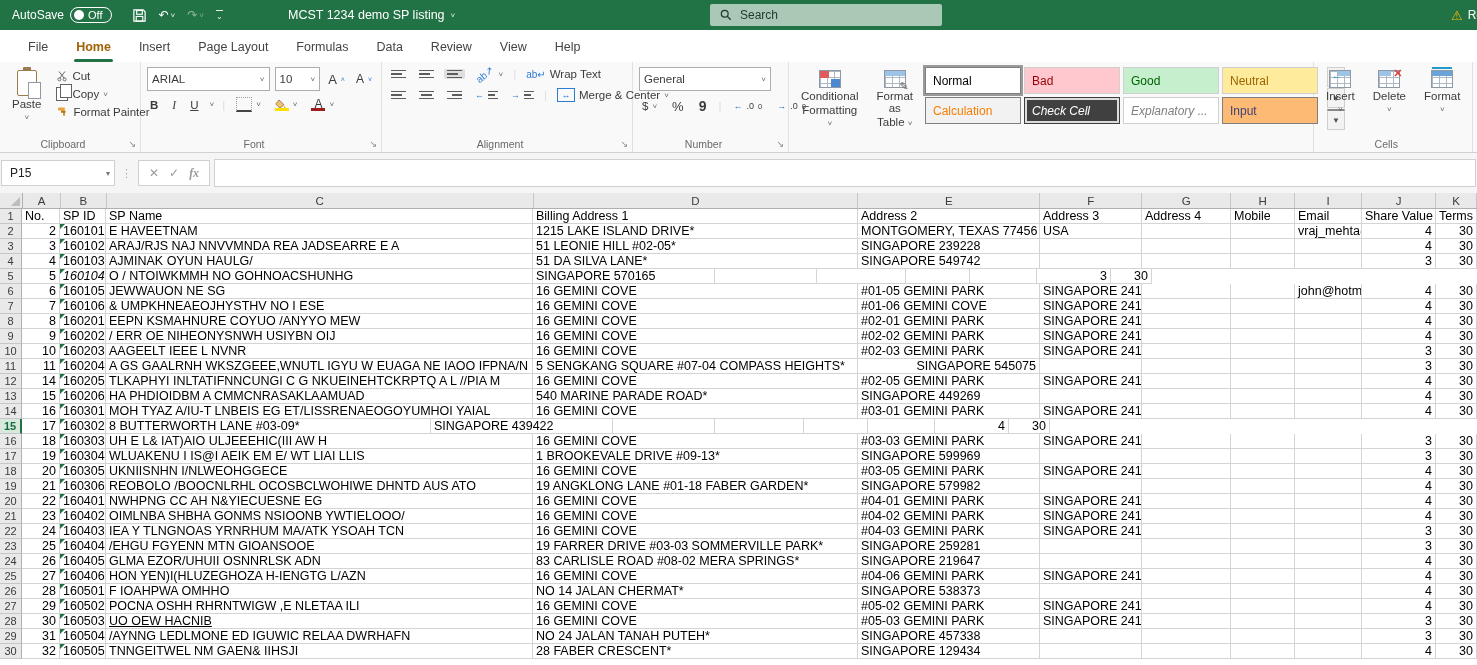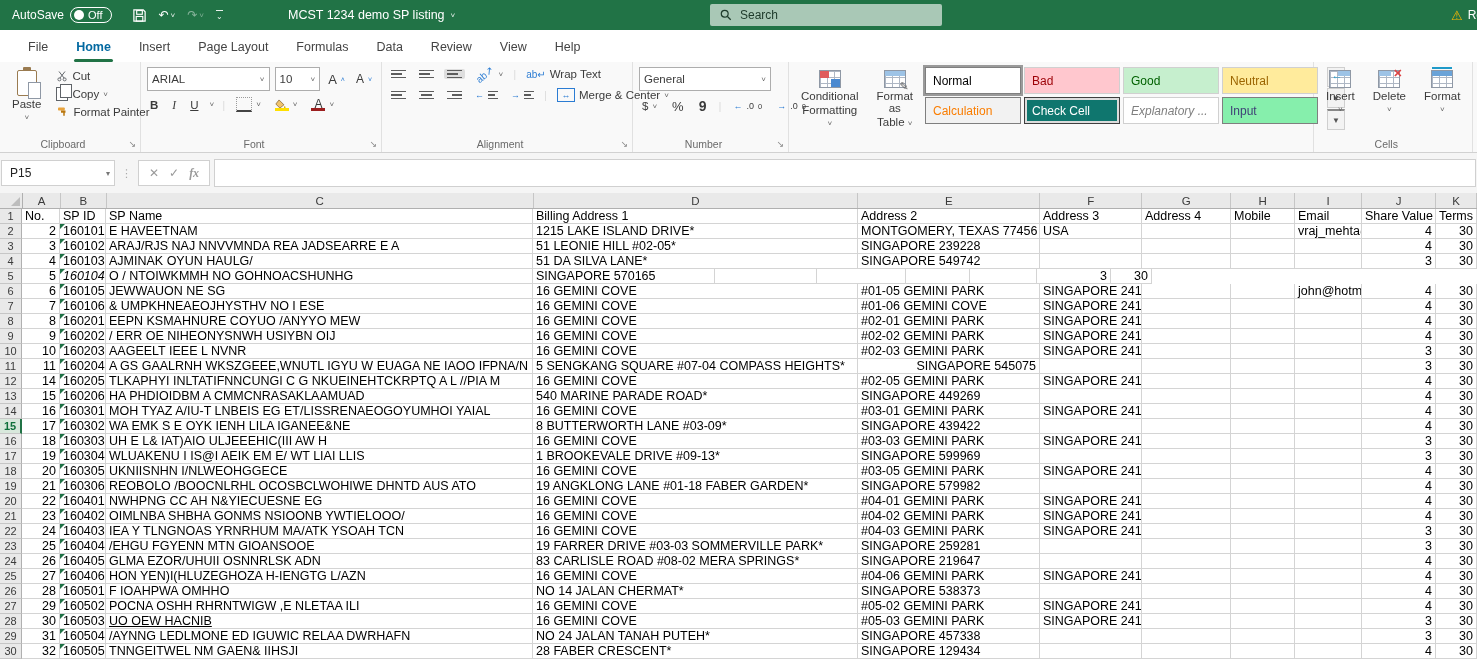--- a/index.html
+++ b/index.html
@@ -22,21 +22,21 @@
   .searchbox{position:absolute;left:710px;top:4px;width:222px;height:22px;background:#a9c8b6;
              border-radius:2px;display:flex;align-items:center;gap:8px;padding-left:10px;
              color:#1d3a2a;font-size:12px;cursor:text}
   .tb-right{position:absolute;right:0;top:0;height:30px;display:flex;align-items:center;gap:5px;
             padding-right:0;white-space:nowrap;overflow:hidden;width:24px;direction:ltr}
   .warn{color:#ffb900;font-size:13px}
   
   .menubar{height:32px;background:#fff;display:flex;align-items:flex-end;gap:0;padding-left:14px;
            font-size:12.5px;color:#444}
   .mtab{padding:7px 14px 8px;cursor:pointer;position:relative}
-  .mtab.active{font-weight:bold;color:#0369a1}
+  .mtab.active{font-weight:bold;color:#a16207}
   .mtab.active::after{content:"";position:absolute;left:12px;right:12px;bottom:0;height:3px;
                       background:#217346;border-radius:2px}
   
   .ribbon{height:90px;background:#f9f9f9;border-bottom:1px solid #d1d1d1;display:flex;
           font-size:11.5px;color:#3b3b3b;overflow:hidden}
   .group{position:relative;border-right:1px solid #e1e1e1;padding:5px 6px 18px;display:flex;gap:6px}
   .glabel{position:absolute;bottom:2px;left:0;right:14px;text-align:center;font-size:10.5px;color:#6a6a6a}
   .launcher{position:absolute;bottom:3px;right:4px;font-size:9px;color:#888;cursor:pointer}
   .bigbtn{display:flex;flex-direction:column;align-items:center;justify-content:flex-start;
           gap:2px;padding:3px 6px;cursor:pointer;border-radius:2px;text-align:center;line-height:12px}
@@ -361,23 +361,23 @@
       <span class="grid-ic fat-ic"></span>
       <span>Format as</span>
       <span><span>Table</span> <span class="ddchev">˅</span></span>
     </div>
     <div class="gallery" id="style-gallery">
         <div class="chip" style="background: rgb(255, 255, 255); color: rgb(0, 0, 0); border: 1px solid rgb(127, 127, 127); outline: rgb(154, 154, 154) solid 2px;">Normal</div>
         <div class="chip" style="background: rgb(255, 199, 206); color: rgb(156, 0, 6);">Bad</div>
         <div class="chip" style="background: rgb(198, 239, 206); color: rgb(0, 97, 0);">Good</div>
         <div class="chip" style="background: rgb(255, 235, 156); color: rgb(156, 101, 0);">Neutral</div>
         <div class="chip" style="background: rgb(242, 242, 242); color: rgb(250, 125, 0); border: 1px solid rgb(127, 127, 127);">Calculation</div>
-        <div class="chip" style="background: #0f766e; color: rgb(255, 255, 255); border: 1px solid rgb(63, 63, 63); box-shadow: rgb(220, 220, 220) 0px 0px 0px 2px inset;">Check Cell</div>
+        <div class="chip" style="background: #404040; color: rgb(255, 255, 255); border: 1px solid rgb(63, 63, 63); box-shadow: rgb(220, 220, 220) 0px 0px 0px 2px inset; font-style: italic;">Check Cell</div>
         <div class="chip" style="background: rgb(255, 255, 255); color: rgb(127, 127, 127); font-style: italic;">Explanatory ...</div>
-        <div class="chip" style="background: #86efac; color: rgb(63, 63, 118); border: 1px solid rgb(127, 127, 127);">Input</div>
+        <div class="chip" style="background: #fdba74; color: rgb(63, 63, 118); border: 1px solid rgb(127, 127, 127);">Input</div>
       </div>
     <div class="gal-arrows">
       <span>▲</span>
       <span>▼</span>
       <span style="border-top:2px solid #888">▼</span>
     </div>
   </div>
 
   <div class="group" style="width:150px">
     <div class="bigbtn">
@@ -625,21 +625,20 @@
       <div class="cell" style="width: 89px;"></div>
       <div class="cell" style="width: 64px;"></div>
       <div class="cell" style="width: 67px;"></div>
       <div class="cell num" style="width: 74px;">4</div>
       <div class="cell num" style="width: 41px;">30</div>
     </div>
     <div class="row">
       <div class="rowhdr sel">15</div>
       <div class="cell num" style="width: 38px;">17</div>
       <div class="cell num" style="width: 46px;"><span class="tri"></span>160302</div>
-      <div class="cell" style="width: 427px;">WA EMK S E OYK IENH LILA IGANEE&amp;NE</div>
       <div class="cell" style="width: 325px;">8 BUTTERWORTH LANE #03-09*</div>
       <div class="cell" style="width: 182px;">SINGAPORE 439422</div>
       <div class="cell" style="width: 102px;"></div>
       <div class="cell" style="width: 89px;"></div>
       <div class="cell" style="width: 64px;"></div>
       <div class="cell" style="width: 67px;"></div>
       <div class="cell num" style="width: 74px;">4</div>
       <div class="cell num" style="width: 41px;">30</div>
     </div>
     <div class="row">

